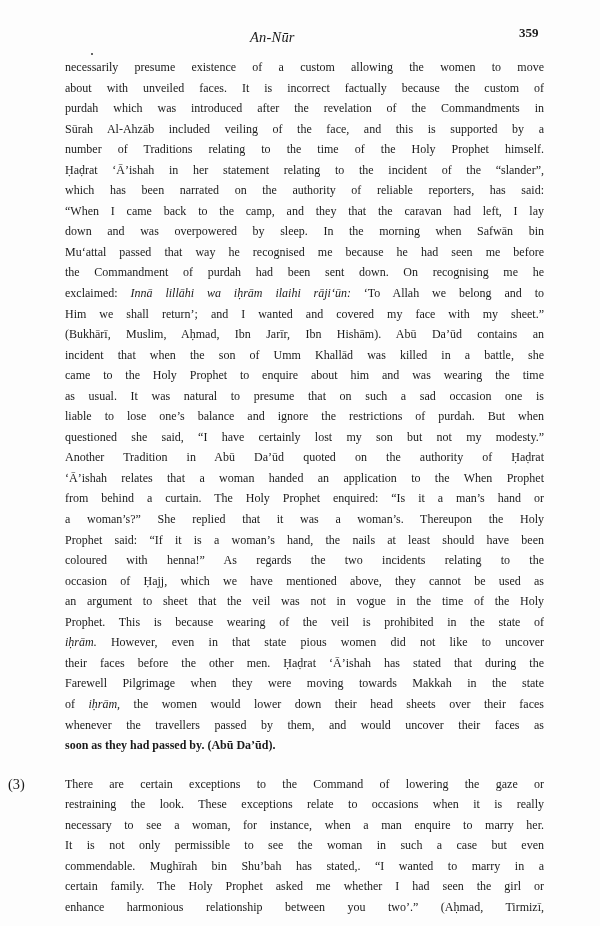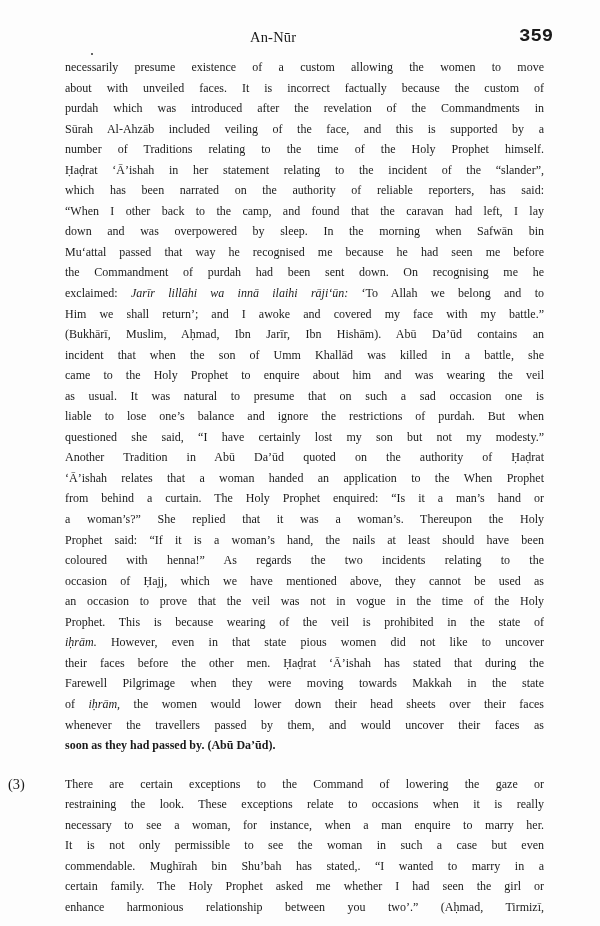--- a/index.html
+++ b/index.html
@@ -1,20 +1,20 @@
 <!DOCTYPE html>
 <html><head>
 <meta charset="utf-8">
 <style>
   html, body { margin: 0; padding: 0; background: #ffffff; }
   body { width: 600px; height: 926px; position: relative; overflow: hidden; font-family: "Liberation Serif", "DejaVu Serif", serif; color: #1a1a1a; }
   .page { position: absolute; left: 0; top: 0; width: 600px; height: 926px; background: #fdfdfd; }
   .running-head { position: absolute; top: 29px; left: 0; width: 600px; height: 20px; }
-  .running-title { position: absolute; left: 250px; top: 0; font-size: 14.5px; letter-spacing: 0.2px; }
-  .page-number { position: absolute; left: 519px; top: -4px; font-weight: bold; font-size: 19px; font-family: Liberation Mono, monospace; }
+  .running-title { position: absolute; left: 250px; top: 0; font-style: italic; font-size: 14.5px; letter-spacing: 0.2px; }
+  .page-number { position: absolute; left: 519px; top: -4px; font-weight: bold; font-size: 13px; }
   .stray-mark { position: absolute; width: 2px; height: 2px; background: #333; border-radius: 1px; }
   .body-text { position: absolute; left: 65px; top: 57px; width: 479px; }
   .line { display: block; height: 20.55px; line-height: 20.55px; font-size: 12px; text-align: justify; text-align-last: justify; white-space: nowrap; overflow: visible; }
   .line.last { text-align-last: left; font-weight: bold; }
   .line span.it { font-style: italic; }
   .para-gap { height: 18px; }
   .para-number { position: absolute; left: 6px; top: 0; font-size: 14.4px; line-height: 20.55px; }
   .para { position: relative; }
 </style>
 </head>
@@ -32,40 +32,40 @@
   <div class="body-text">
 
     <div class="para">
       <span class="line">necessarily presume existence of a custom allowing the women to move</span>
       <span class="line">about with unveiled faces. It is incorrect factually because the custom of</span>
       <span class="line">purdah which was introduced after the revelation of the Commandments in</span>
       <span class="line">Sūrah Al-Ahzāb included veiling of the face, and this is supported by a</span>
       <span class="line">number of Traditions relating to the time of the Holy Prophet himself.</span>
       <span class="line">Ḥaḍrat ‘Ā’ishah in her statement relating to the incident of the “slander”,</span>
       <span class="line">which has been narrated on the authority of reliable reporters, has said:</span>
-      <span class="line">“When I other back to the camp, and found that the caravan had left, I lay</span>
+      <span class="line">“When I came back to the camp, and they that the caravan had left, I lay</span>
       <span class="line">down and was overpowered by sleep. In the morning when Safwān bin</span>
       <span class="line">Mu‘attal passed that way he recognised me because he had seen me before</span>
       <span class="line">the Commandment of purdah had been sent down. On recognising me he</span>
-      <span class="line"><span>exclaimed: </span><span class="it">Jarīr lillāhi wa innā ilaihi rāji‘ūn:</span><span> ‘To Allah we belong and to</span></span>
-      <span class="line">Him we shall return’; and I awoke and covered my face with my battle.”</span>
+      <span class="line"><span>exclaimed: </span><span class="it">Innā lillāhi wa iḥrām ilaihi rāji‘ūn:</span><span> ‘To Allah we belong and to</span></span>
+      <span class="line">Him we shall return’; and I wanted and covered my face with my sheet.”</span>
       <span class="line">(Bukhārī, Muslim, Aḥmad, Ibn Jarīr, Ibn Hishām). Abū Da’ūd contains an</span>
       <span class="line">incident that when the son of Umm Khallād was killed in a battle, she</span>
-      <span class="line">came to the Holy Prophet to enquire about him and was wearing the veil</span>
+      <span class="line">came to the Holy Prophet to enquire about him and was wearing the time</span>
       <span class="line">as usual. It was natural to presume that on such a sad occasion one is</span>
       <span class="line">liable to lose one’s balance and ignore the restrictions of purdah. But when</span>
       <span class="line">questioned she said, “I have certainly lost my son but not my modesty.”</span>
       <span class="line">Another Tradition in Abū Da’ūd quoted on the authority of Ḥaḍrat</span>
       <span class="line">‘Ā’ishah relates that a woman handed an application to the When Prophet</span>
       <span class="line">from behind a curtain. The Holy Prophet enquired: “Is it a man’s hand or</span>
       <span class="line">a woman’s?” She replied that it was a woman’s. Thereupon the Holy</span>
       <span class="line">Prophet said: “If it is a woman’s hand, the nails at least should have been</span>
       <span class="line">coloured with henna!” As regards the two incidents relating to the</span>
       <span class="line">occasion of Ḥajj, which we have mentioned above, they cannot be used as</span>
-      <span class="line">an occasion to prove that the veil was not in vogue in the time of the Holy</span>
+      <span class="line">an argument to sheet that the veil was not in vogue in the time of the Holy</span>
       <span class="line">Prophet. This is because wearing of the veil is prohibited in the state of</span>
       <span class="line"><span class="it">iḥrām.</span><span> However, even in that state pious women did not like to uncover</span></span>
       <span class="line">their faces before the other men. Ḥaḍrat ‘Ā’ishah has stated that during the</span>
       <span class="line">Farewell Pilgrimage when they were moving towards Makkah in the state</span>
       <span class="line"><span>of </span><span class="it">iḥrām,</span><span> the women would lower down their head sheets over their faces</span></span>
       <span class="line">whenever the travellers passed by them, and would uncover their faces as</span>
       <span class="line last">soon as they had passed by. (Abū Da’ūd).</span>
     </div>
 
     <div class="para-gap"></div>

